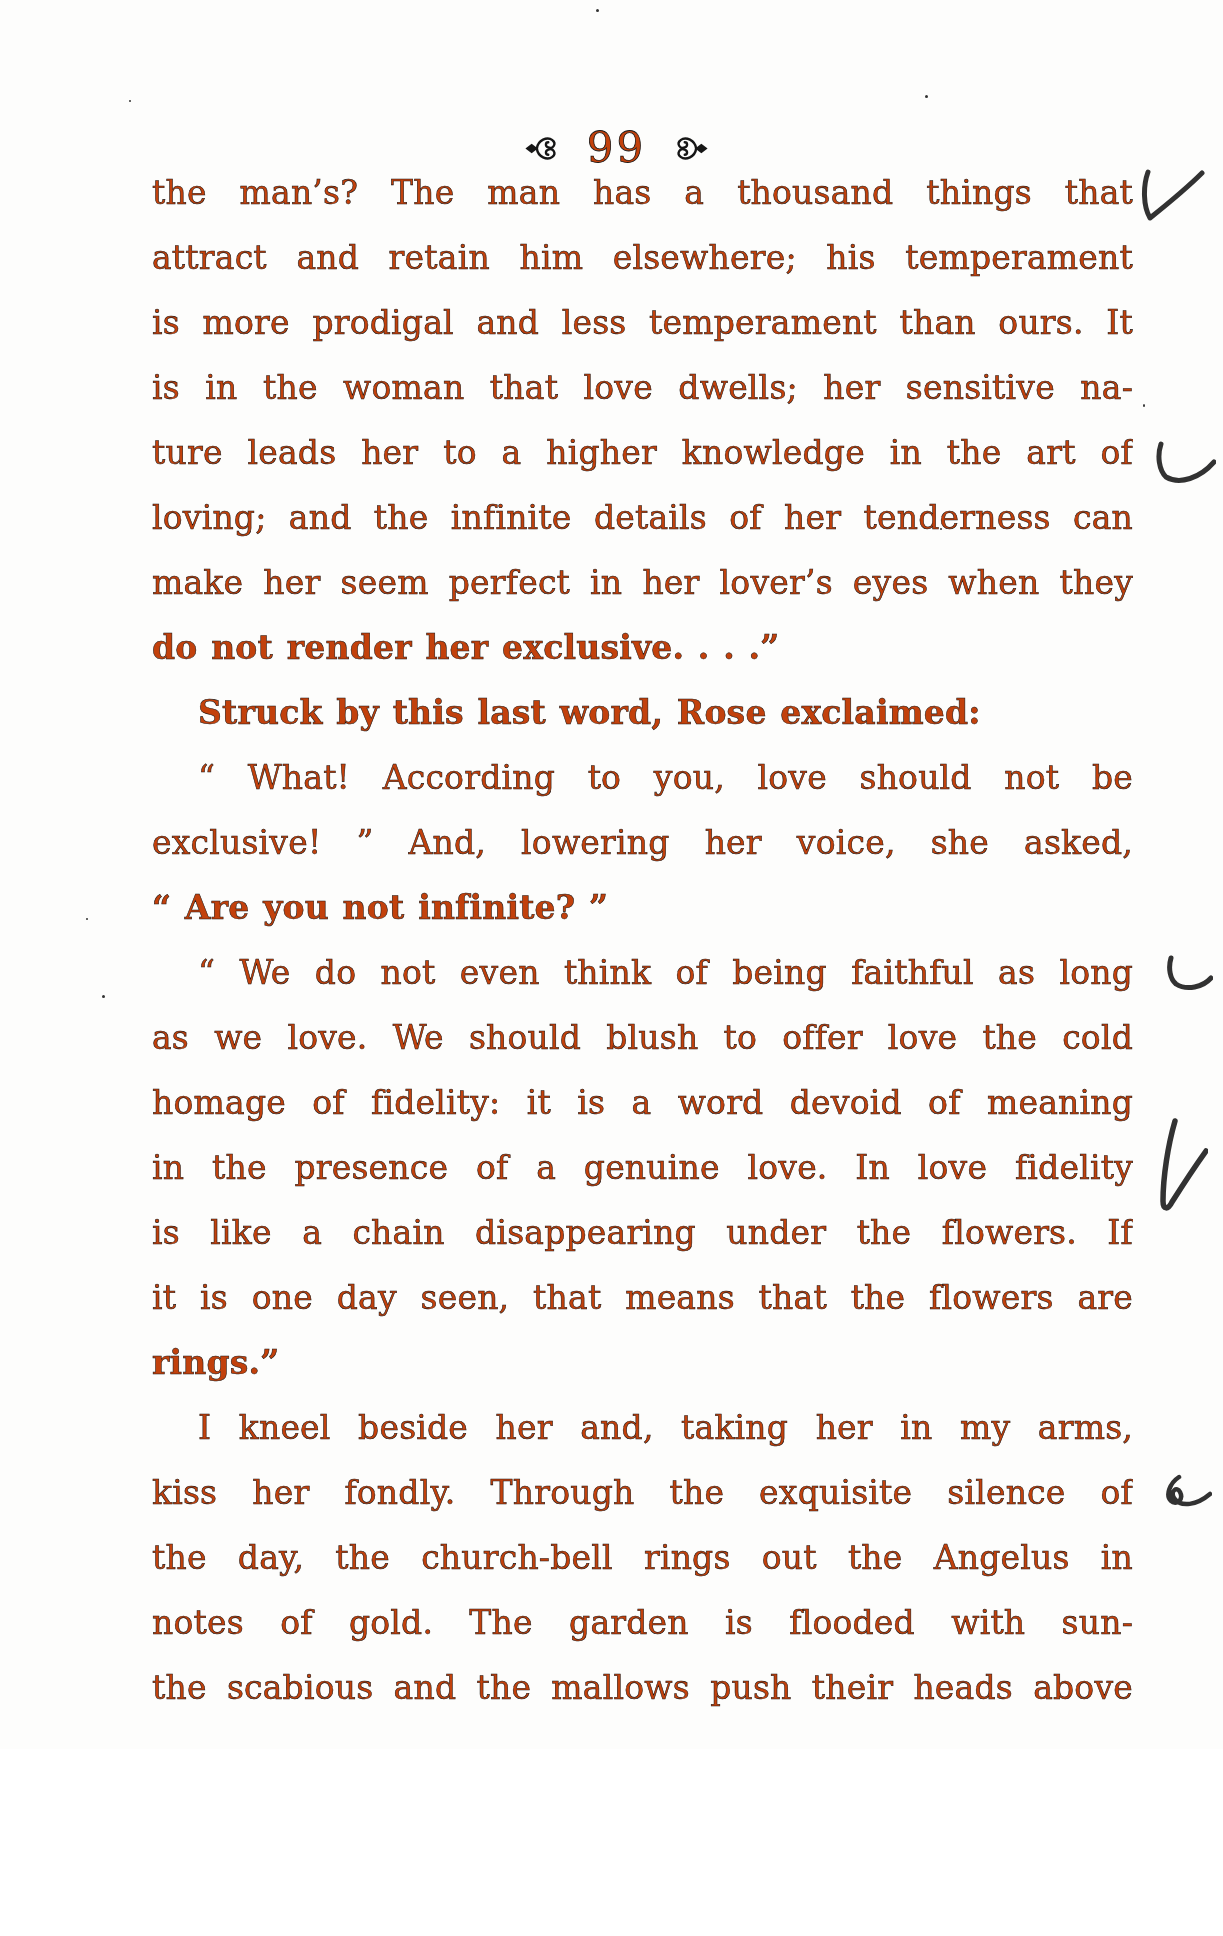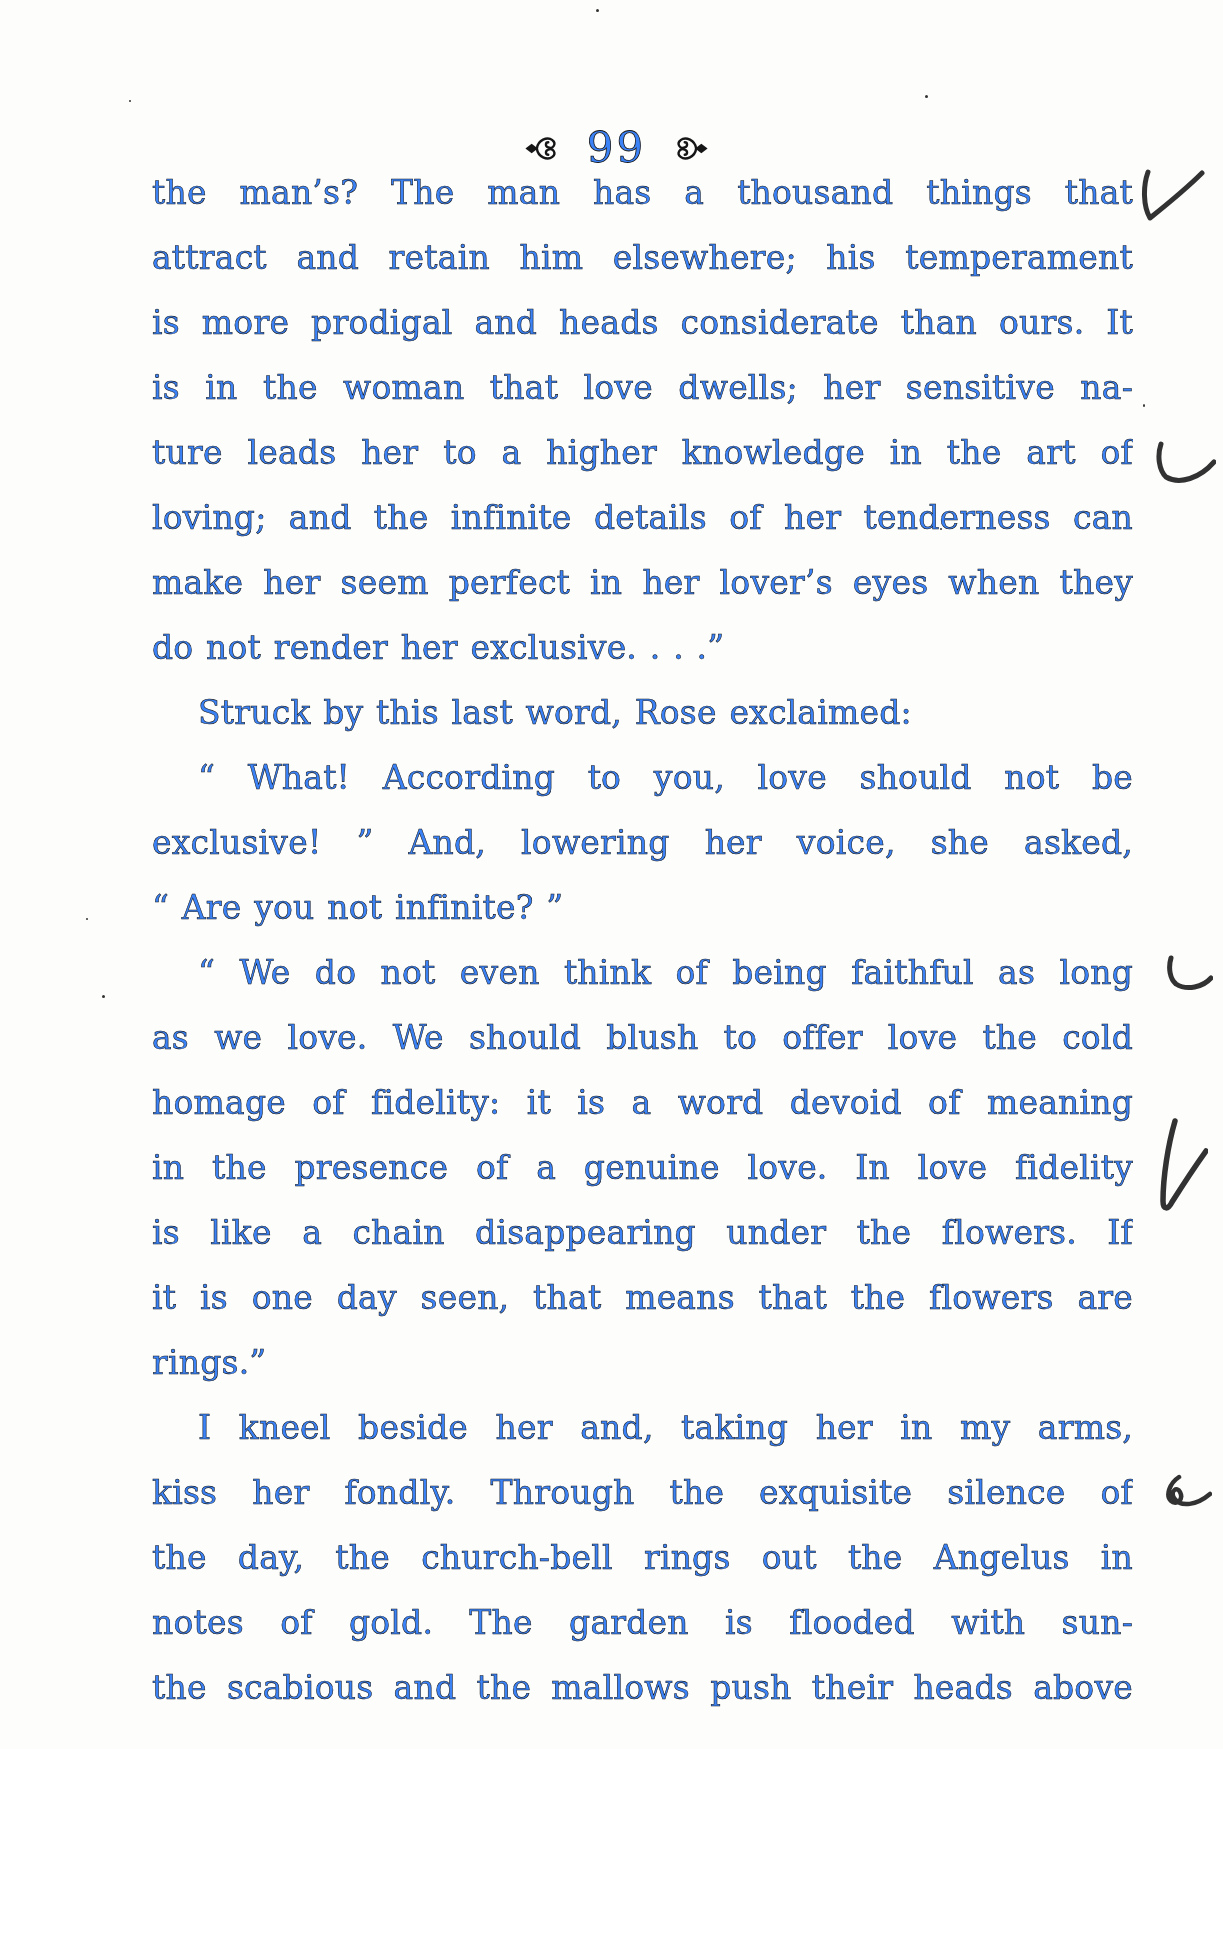--- a/index.html
+++ b/index.html
@@ -2,21 +2,21 @@
 <html><head>
 <meta charset="utf-8">
 <style>
   html,body{margin:0;padding:0;background:#ffffff;}
   .page{
     position:relative;
     width:1223px;height:1749px;
     background:#fdfdfc;
     overflow:hidden;
     font-family:"DejaVu Serif", serif;
-    color:#3b82f6;
+    color:#c2410c;
   }
   
   .header{
     position:absolute;left:140px;top:122px;width:953px;height:52px;
     display:flex;align-items:center;justify-content:center;gap:28px;
   }
   .pagenum{
     font-size:42px;line-height:52px;letter-spacing:3px;
     -webkit-text-stroke:0.8px #141414;
   }
@@ -27,21 +27,21 @@
   
   .textblock{position:absolute;left:140px;top:160px;width:993px;}
   .bline{
     height:65px;line-height:65px;font-size:33px;
     letter-spacing:0.2px;word-spacing:2px;
     text-align:justify;text-align-last:justify;
     -webkit-text-stroke:0.55px #141414;
     overflow:hidden;box-sizing:border-box;margin-left:12px;
   }
   .bline.indent{padding-left:46px;}
-  .bline.end{text-align-last:left;}
+  .bline.end{text-align-last:left;font-weight:bold;}
   .it{}
   
   .pencil{position:absolute;}
   .pencil svg{display:block;width:100%;height:100%;}
   .pencil path{stroke:#222222;fill:none;stroke-linecap:round;stroke-linejoin:round;opacity:0.93;}
   
   .speck{position:absolute;background:#333;border-radius:50%;}
 </style>
 </head>
 <body>
@@ -58,21 +58,21 @@
     <svg class="fleuron flip" viewBox="0 0 34 26">
       <path class="solid" d="M2,13 L8,8.5 L14,13 L8,17.5 Z"></path>
       <path d="M13,13 C14,5 23,1 28,5 C32,8 29,14 24,12 C21,11 21,7 24,7"></path>
       <path d="M13,13 C14,21 23,25 28,21 C32,18 29,12 24,14 C21,15 21,19 24,19"></path>
     </svg>
   </div>
 
   <div class="textblock">
     <div class="bline">the man’s?  The man has a thousand things that</div>
     <div class="bline">attract and retain him elsewhere; his temperament</div>
-    <div class="bline">is more prodigal and heads considerate than ours.  It</div>
+    <div class="bline">is more prodigal and less temperament than ours.  It</div>
     <div class="bline">is in the woman that love dwells; her sensitive na-</div>
     <div class="bline">ture leads her to a higher knowledge in the art of</div>
     <div class="bline">loving; and the infinite details of her tenderness can</div>
     <div class="bline">make her seem perfect in her lover’s eyes when they</div>
     <div class="bline end">do not render her exclusive. . . .”</div>
     <div class="bline indent end">Struck by this last word, Rose exclaimed:</div>
     <div class="bline indent">“ What!   According to you, love should not be</div>
     <div class="bline">exclusive! ”   And, lowering her voice, she asked,</div>
     <div class="bline end">“ Are you not infinite? ”</div>
     <div class="bline indent">“ We do not even think of being faithful as long</div>

